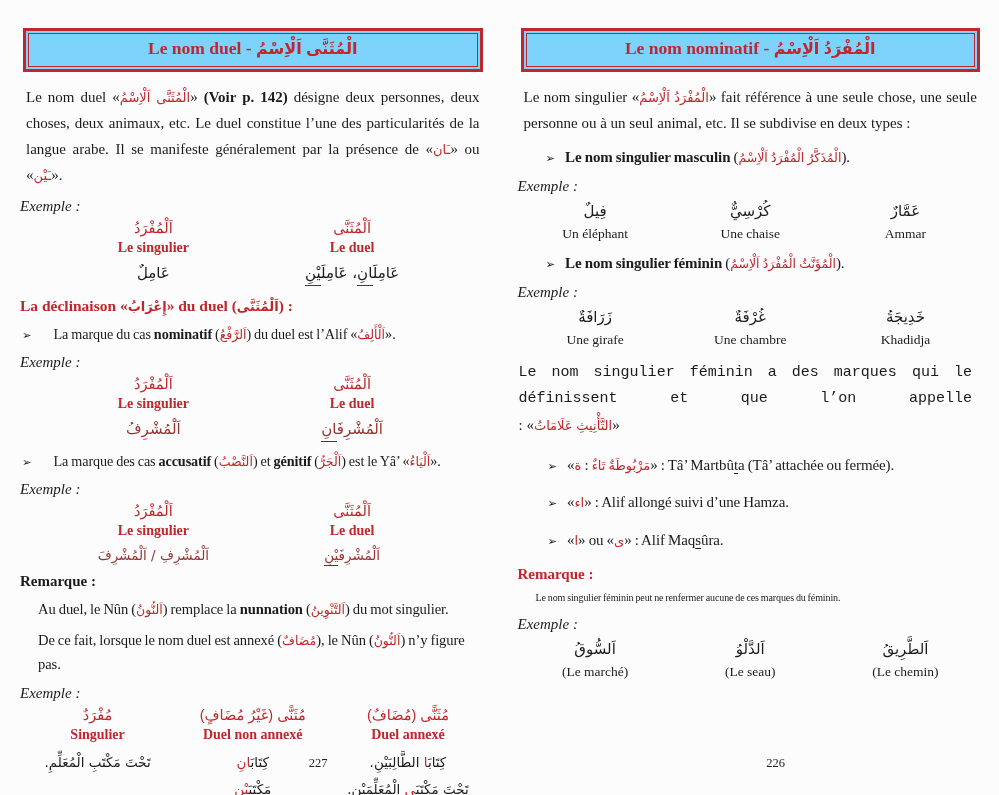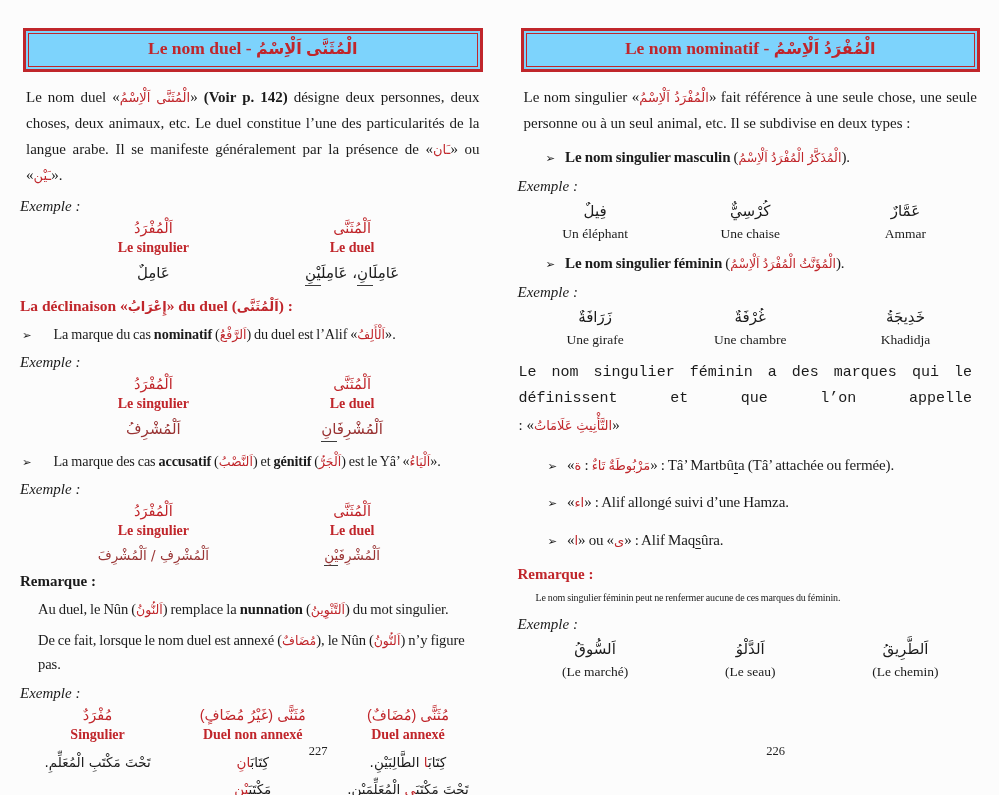--- a/index.html
+++ b/index.html
@@ -58,21 +58,21 @@
   .remhead { font-weight:bold; margin:8px 0 2px 0; }
   .remhead.red { color:var(--red); margin:14px 0 6px 0; }
   .rline { margin:7px 18px; line-height:1.65; letter-spacing:-0.1px; word-spacing:-0.5px; font-size:14.6px; }
   .rline .ar { font-size:12.5px; }
 
   .marksline1 { margin:12px 11px 0 1px; text-align:justify; text-align-last:justify; line-height:1.7;font-family:Liberation Mono, monospace; }
   .marksline2 { margin:2px 1px 4px 1px; line-height:1.7; }
 
   .tu { text-decoration:underline; text-underline-offset:2.5px; }
 
-  .pagenum { position:absolute; bottom:36px; font-size:12.5px; color:#222; }
+  .pagenum { position:absolute; bottom:24px; font-size:12.5px; color:#222; }
   .page.left  .pagenum { left:318px; transform:translateX(-50%); }
   .page.right .pagenum { left:276px; transform:translateX(-50%); }
 </style>
 </head>
 <body>
 
 <div class="spread">
 
   <div class="page left">
 

